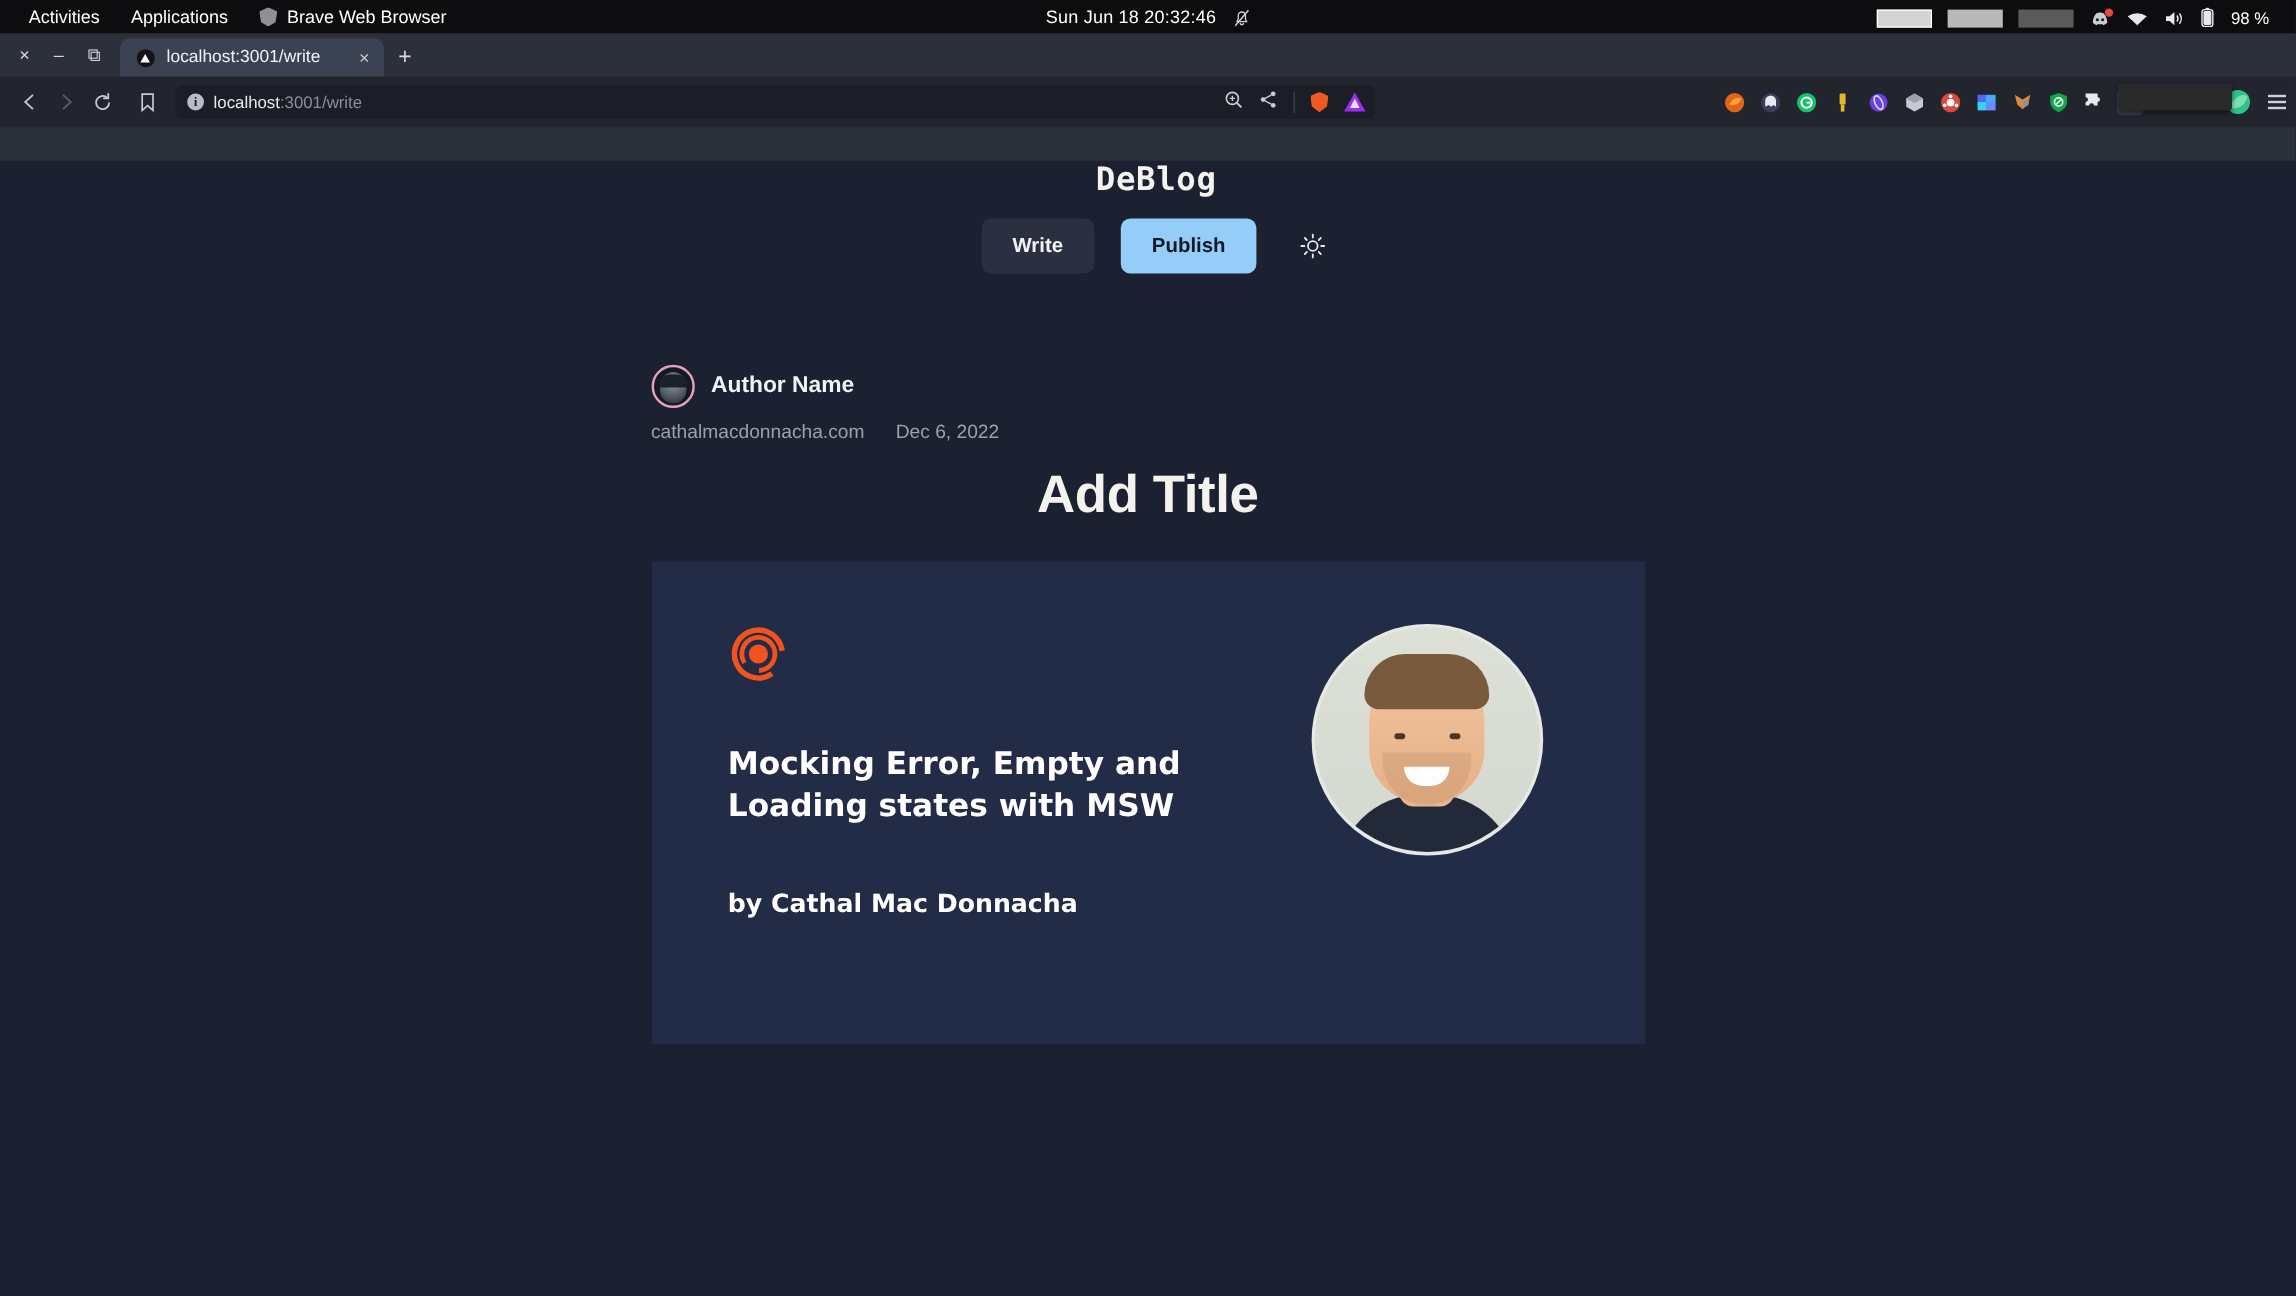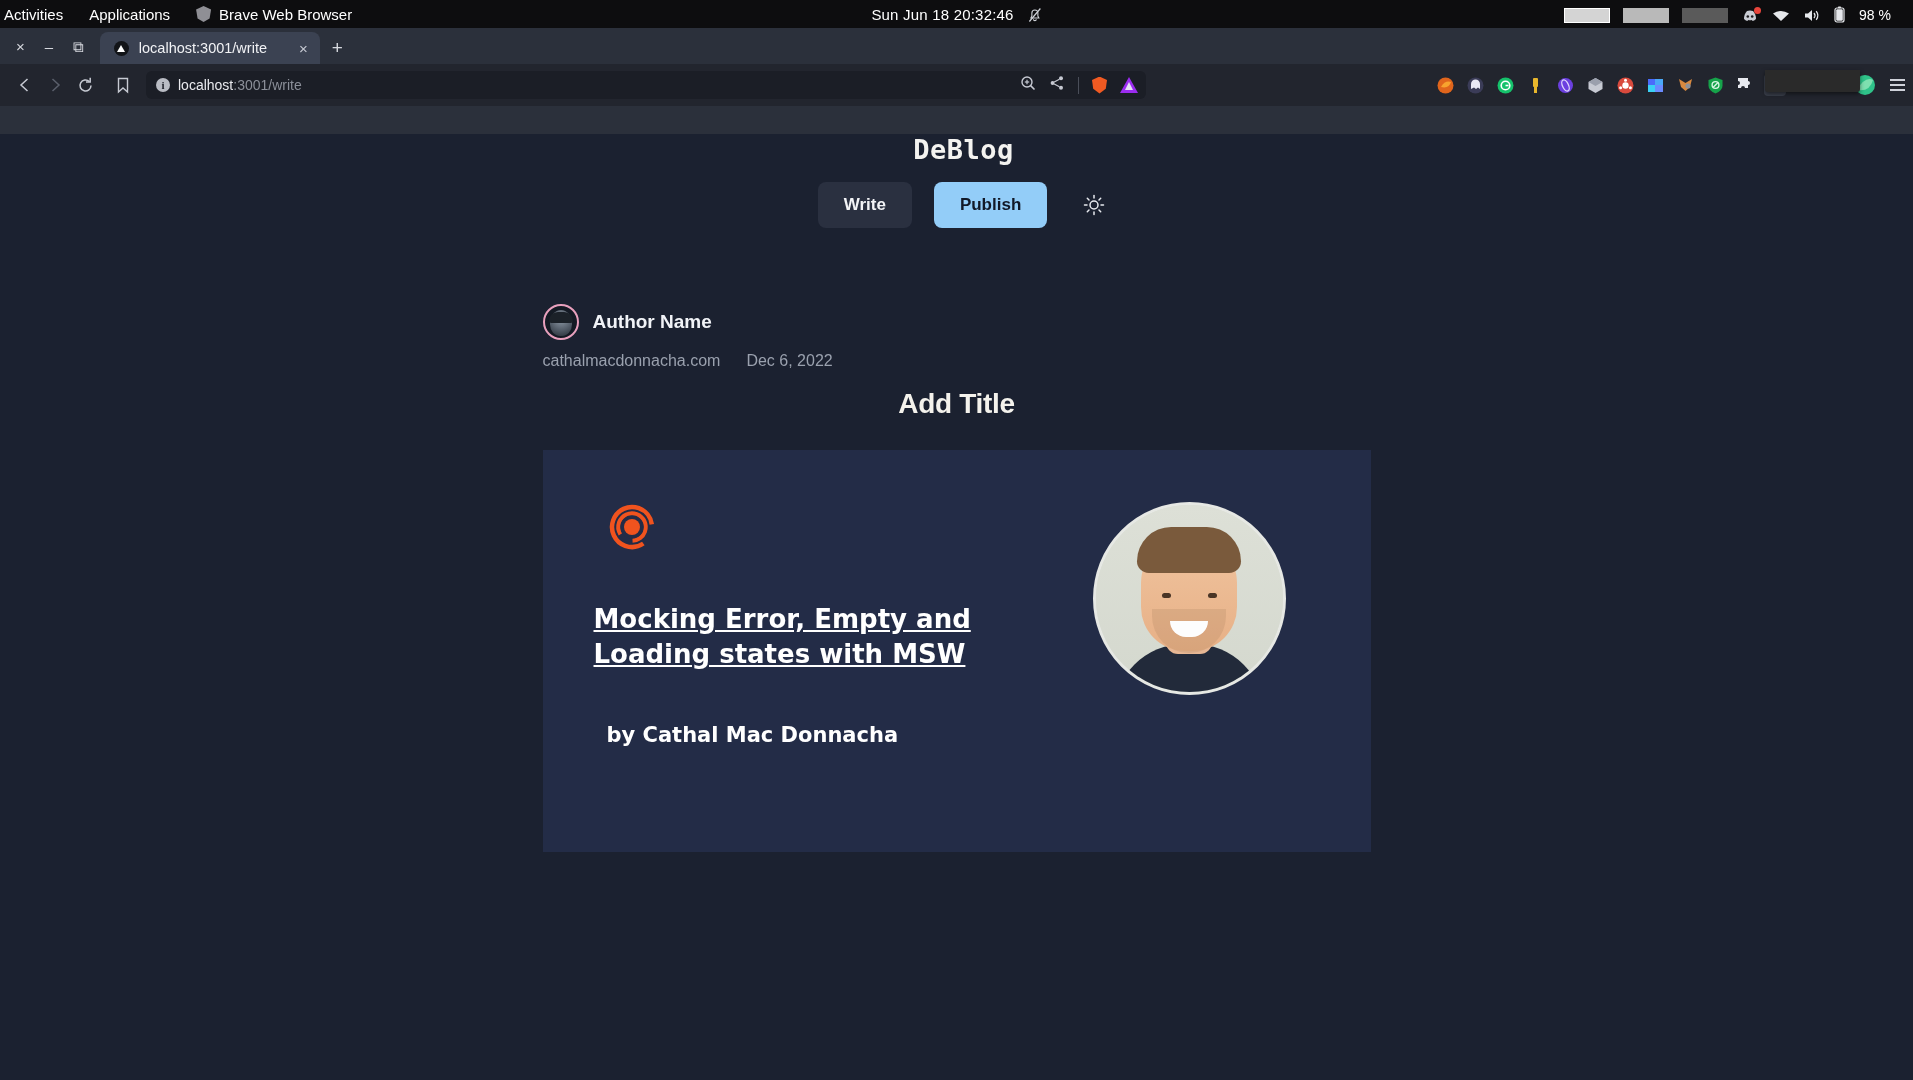--- a/index.html
+++ b/index.html
@@ -9,21 +9,21 @@
     font-family: "Liberation Sans", sans-serif;
     overflow: hidden;
   }
 
   
   .gnome-bar {
     position: absolute; top: 0; left: 0; width: 1913px; height: 28px;
     background: #0d0d0f; display: flex; align-items: center;
     color: #e8e8e8; font-size: 15px;
   }
-  .gnome-left { display: flex; align-items: center; gap: 26px; padding-left: 4px; }
+  .gnome-left { display: flex; align-items: center; gap: 26px; padding-left: 24px; }
   .gnome-item { display: flex; align-items: center; gap: 8px; color: #ffffff; font-size: 15px; }
   .brave-mini {
     width: 15px; height: 16px; background: #8f8f95;
     clip-path: polygon(50% 0%, 100% 22%, 90% 78%, 50% 100%, 10% 78%, 0% 22%);
     display: inline-block;
   }
   .gnome-center {
     position: absolute; left: 50%; transform: translateX(-50%);
     display: flex; align-items: flex-end; gap: 14px; white-space: nowrap;
   }
@@ -146,33 +146,33 @@
     background: radial-gradient(circle at 50% 35%, #8e9aa6 0%, #5d6773 45%, #222a33 100%);
   }
   .avatar-hair {
     position: absolute; left: 50%; top: 20%; transform: translateX(-50%);
     width: 24px; height: 11px; border-radius: 12px 12px 3px 3px; background: #1b2128;
   }
   .author-name { font-size: 19px; font-weight: bold; color: #f1f3f7; }
   .meta-row { display: flex; gap: 26px; margin-top: 12px; padding-left: 0; }
   .meta-text { font-size: 16px; color: #9aa1ae; }
   .post-title {
-    text-align: center; font-size: 28px; font-weight: bold; color: #f4f2ec;
+    text-align: center; font-size: 44px; font-weight: bold; color: #f4f2ec;
     margin-top: 18px; letter-spacing: -.3px;
   }
 
   .cover {
     margin-top: 30px; width: 828px; height: 402px; background: #232c47;
     position: relative; overflow: hidden;
   }
   .msw-logo { position: absolute; left: 64px; top: 52px; width: 50px; height: 50px; }
   .cover-title {
-    position: absolute; left: 51px; top: 152px; width: 420px;
+    position: absolute; left: 64px; top: 152px; width: 420px;
     font-family: "DejaVu Sans", sans-serif;
-    font-size: 26px; font-weight: bold; line-height: 1.35; color: #ffffff; text-decoration: underline;
+    font-size: 26px; font-weight: bold; line-height: 1.35; color: #ffffff;
   }
   .cover-byline {
     position: absolute; left: 64px; top: 273px;
     font-family: "DejaVu Sans", sans-serif;
     font-size: 21px; font-weight: bold; color: #ffffff;
   }
   .cover-photo {
     position: absolute; right: 85px; top: 52px; width: 193px; height: 193px;
     border-radius: 50%; border: 3px solid #e6e8e4; overflow: hidden;
     background: #d8dcd3;

